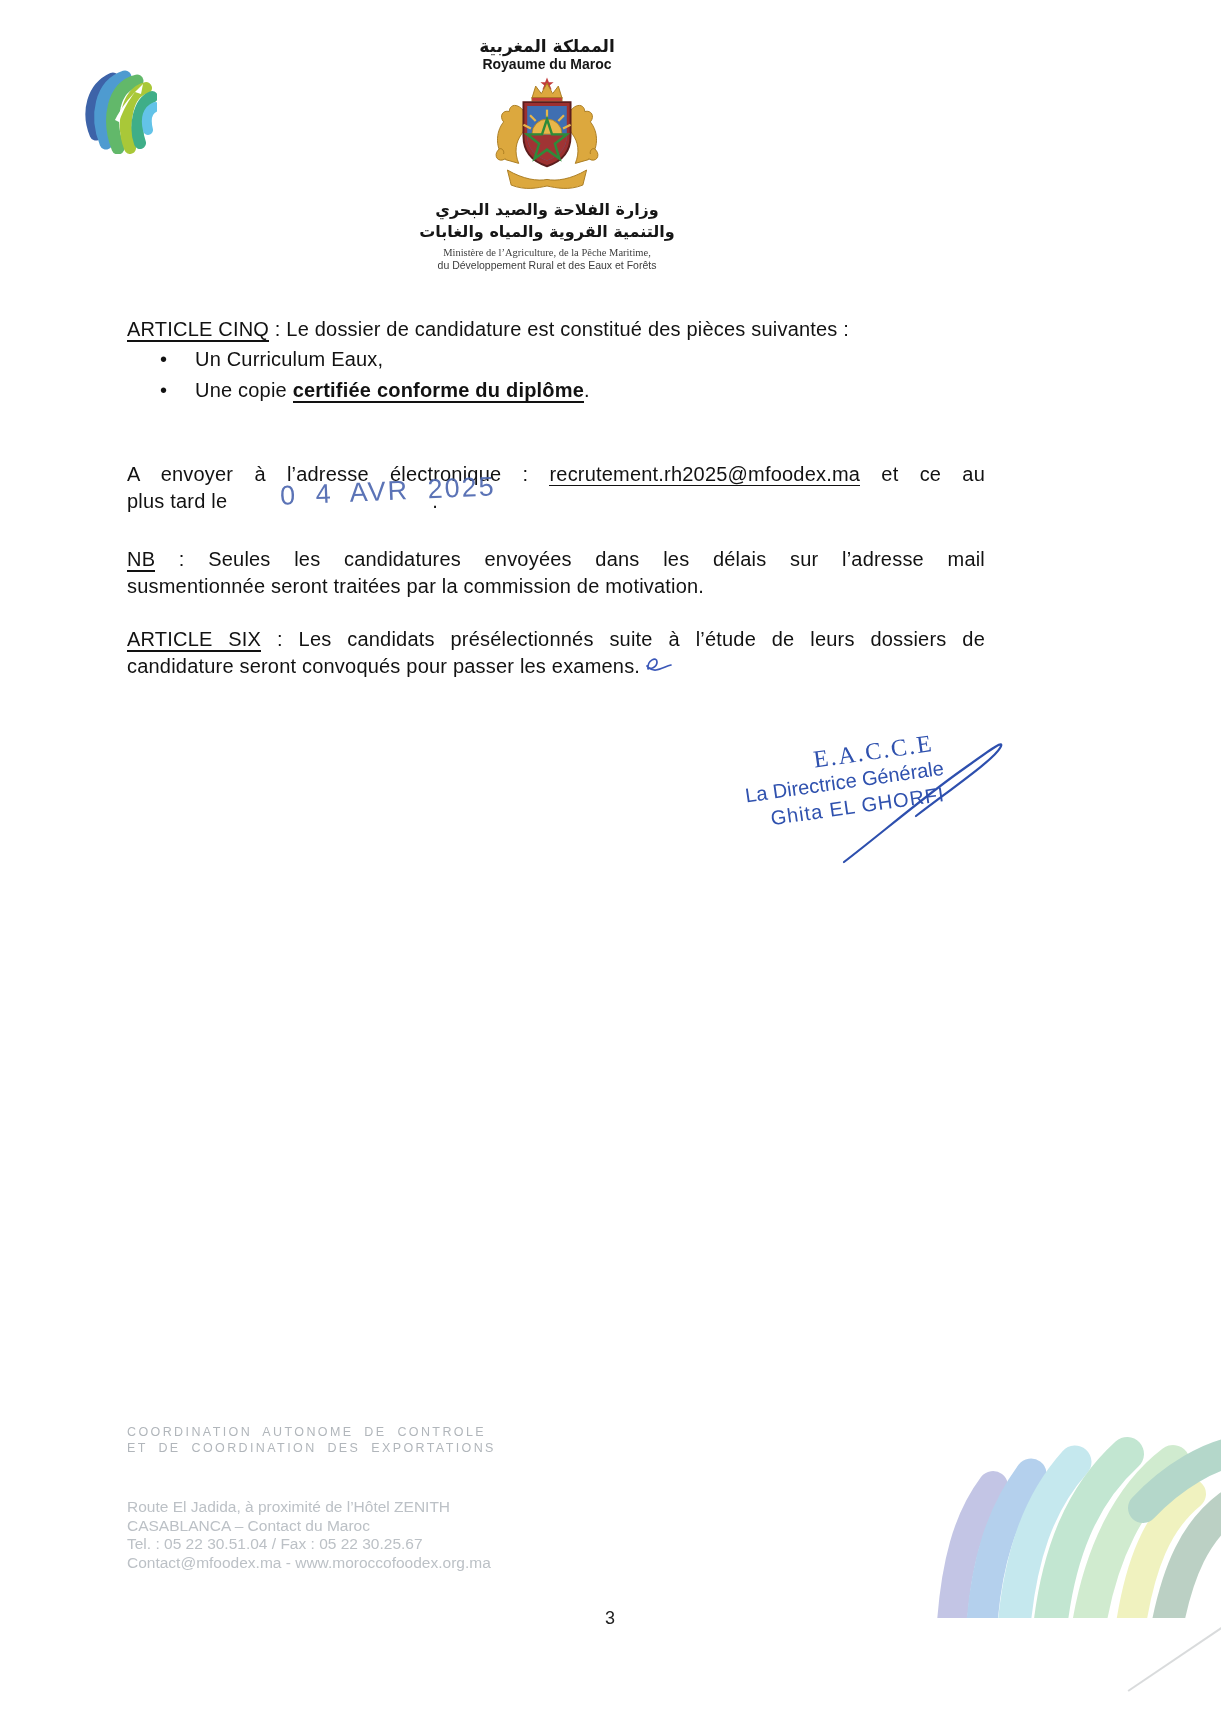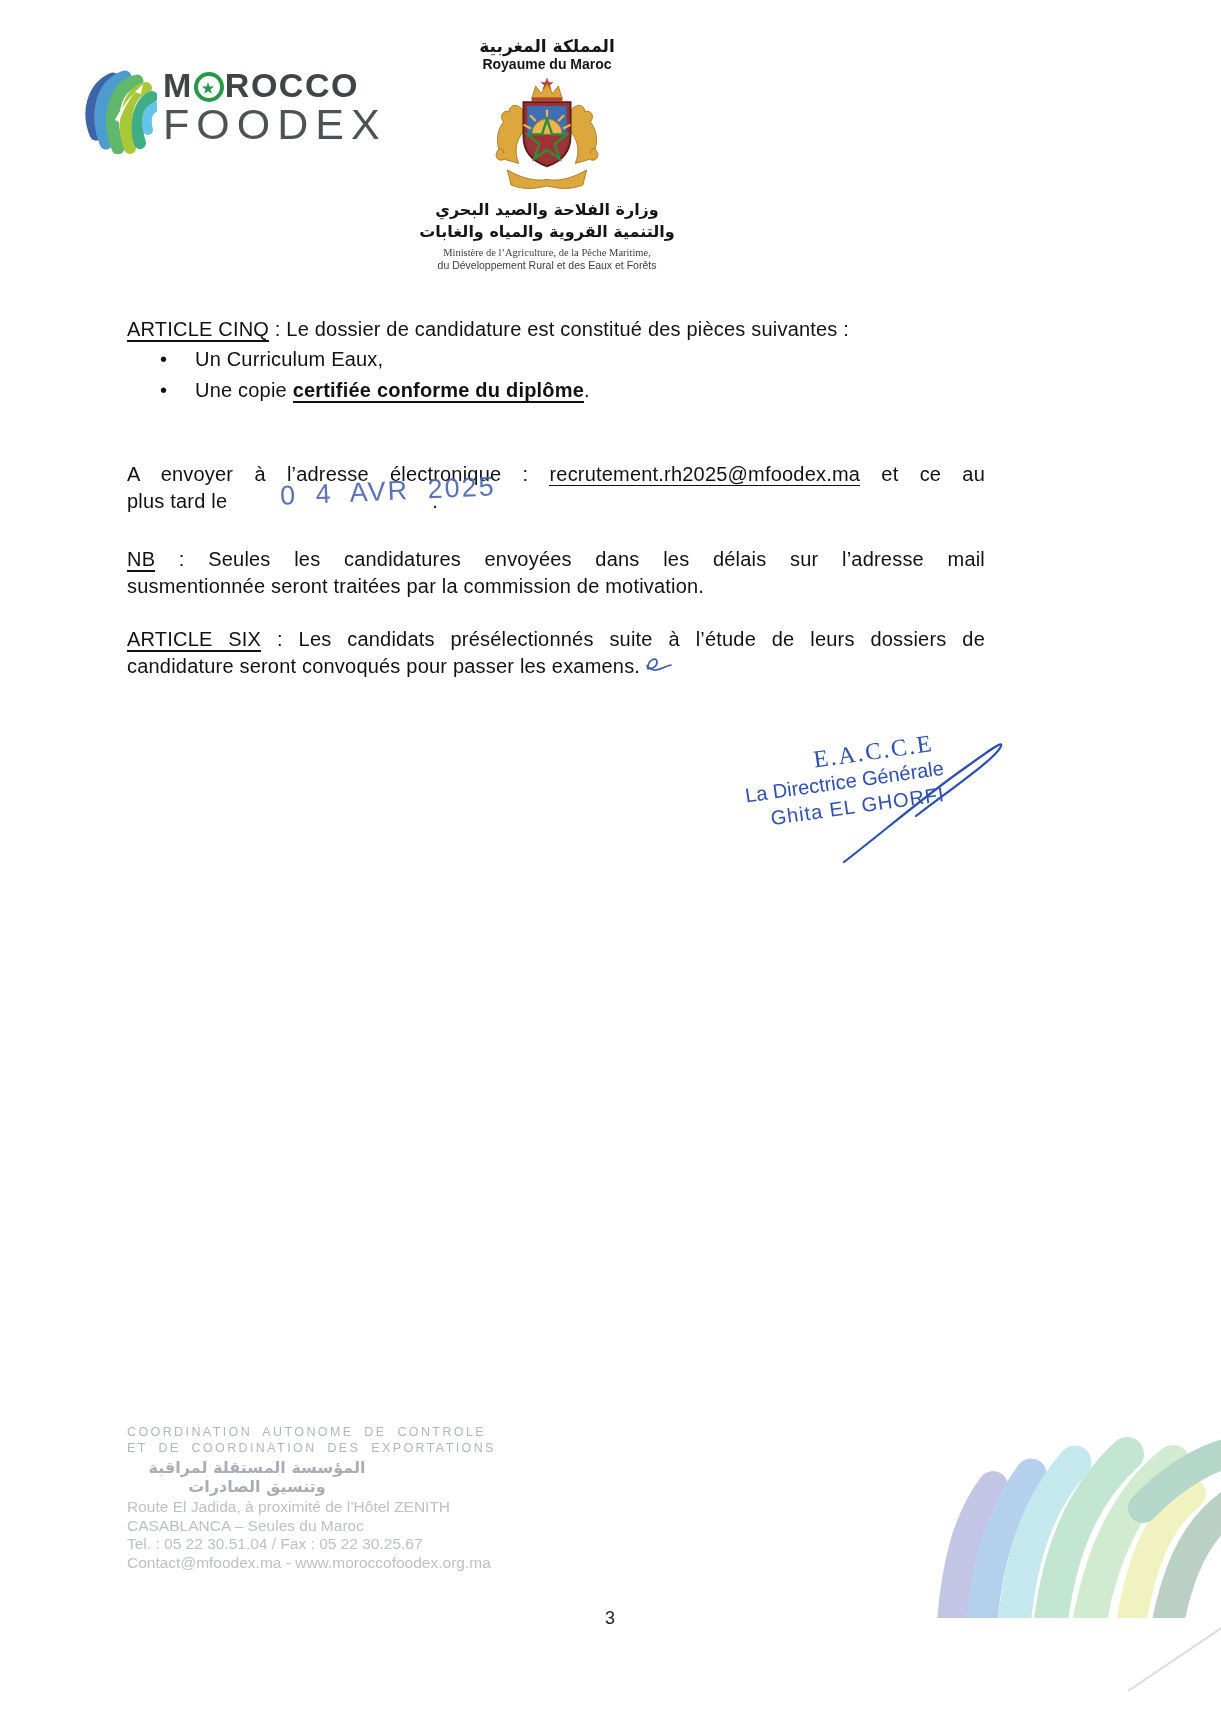--- a/index.html
+++ b/index.html
@@ -76,24 +76,20 @@
       <g fill="none" stroke-linecap="round">
         <path d="M11,66 C2,44 8,20 28,11" stroke="#3d63a8" stroke-width="13"></path>
         <path d="M21,75 C10,48 16,17 40,9" stroke="#4e9bd0" stroke-width="13"></path>
         <path d="M33,80 C22,52 28,18 52,13" stroke="#62b86a" stroke-width="13"></path>
         <path d="M45,80 C36,56 42,24 61,20" stroke="#a9c838" stroke-width="12"></path>
         <path d="M55,75 C49,58 54,34 67,29" stroke="#3fae88" stroke-width="12"></path>
         <path d="M63,62 C60,50 63,42 70,39" stroke="#63c3e8" stroke-width="10"></path>
       </g>
       <path d="M30,52 C36,40 44,30 52,22 L58,16 L56,26 L50,24 C44,32 38,42 34,54 Z" fill="#ffffff"></path>
     </svg>
-    <div class="wordmark">
-      <div class="brand1"><span>M</span><span class="ring"><span class="star">★</span></span><span>ROCCO</span></div>
-      <div class="brand2">FOODEX</div>
-    </div>
   </div>
 
   <div class="abs crest-col">
     <div class="kingdom-ar" dir="rtl">المملكة المغربية</div>
     <div class="kingdom-fr">Royaume du Maroc</div>
     <svg class="crest-svg" width="132" height="124" viewBox="0 0 140 130">
 
       <path d="M70,2 l2,5 5,0 -4,3 2,5 -5,-3 -5,3 2,-5 -4,-3 5,0 z" fill="#c23b3b"></path>
 
       <path d="M54,24 L58,11 L64,19 L70,8 L76,19 L82,11 L86,24 Z" fill="#dca83e" stroke="#a87a20" stroke-width="1"></path>
@@ -166,24 +162,23 @@
     <div class="sig-name">Ghita EL GHORFI</div>
   </div>
   <svg class="abs sig-stroke" width="190" height="145" viewBox="0 0 190 145">
     <path d="M14,132 C48,106 95,66 132,40 C160,20 176,8 170,18 C164,29 128,54 86,86" fill="none" stroke="#2d4fae" stroke-width="2.2" stroke-linecap="round"></path>
   </svg>
 
   <div class="abs f-org">
     <div>COORDINATION AUTONOME DE CONTROLE</div>
     <div>ET DE COORDINATION DES EXPORTATIONS</div>
   </div>
-  <div class="abs f-ar" dir="rtl">المؤسسة المستقلة لمراقبة وتنسيق الصادرات</div>
   <div class="abs f-addr">
     <div>Route El Jadida, à proximité de l’Hôtel ZENITH</div>
-    <div>CASABLANCA – Seules du Maroc</div>
+    <div>CASABLANCA – Contact du Maroc</div>
     <div>Tel. : 05 22 30.51.04 / Fax : 05 22 30.25.67</div>
     <div>Contact@mfoodex.ma - www.moroccofoodex.org.ma</div>
   </div>
 
   <svg class="abs watermark" width="288" height="206" viewBox="0 0 288 206">
     <g fill="none" stroke-linecap="round" opacity="0.78">
       <path d="M18,226 C22,150 36,106 60,74" stroke="#b3b6de" stroke-width="30"></path>
       <path d="M48,226 C52,148 70,100 98,62" stroke="#9fc4e8" stroke-width="31"></path>
       <path d="M80,226 C86,144 106,90 142,50" stroke="#b5e2ea" stroke-width="33"></path>
       <path d="M116,226 C124,140 150,82 194,42" stroke="#b2dfc5" stroke-width="34"></path>

